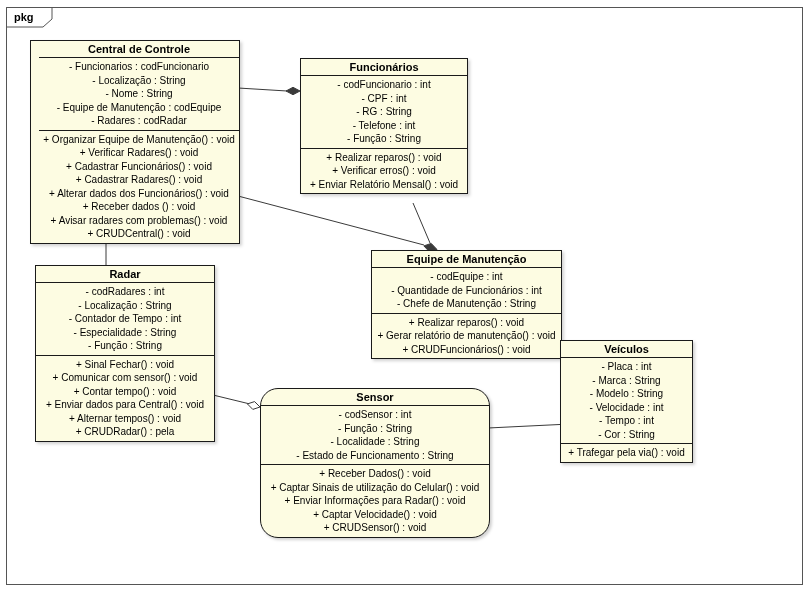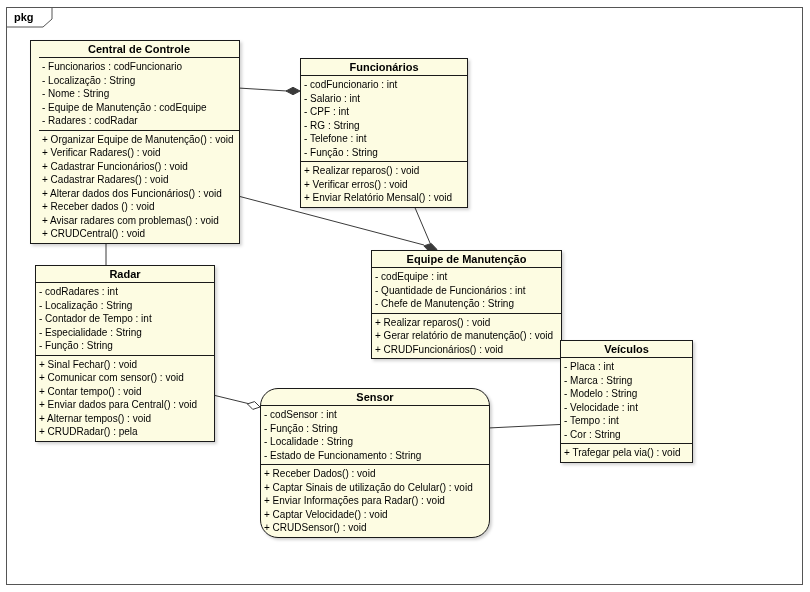--- a/index.html
+++ b/index.html
@@ -42,20 +42,21 @@
     overflow: hidden;
   }
   .uml-section { padding: 2px 3px; }
   .uml-attrs   { border-bottom: 1px solid var(--class-border, #1a1a1a); }
   .uml-member {
     font-size: 10px;
     line-height: 13.5px;
     color: #000;
     white-space: nowrap;
     overflow: hidden;
+    text-align: center;
   }
 </style>
 </head>
 <body>
 
 <div id="canvas">
 
   <svg class="overlay" width="810" height="592" viewBox="0 0 810 592">
 
     <rect x="6.5" y="7.5" width="796" height="577" class="frame"></rect>
@@ -97,21 +98,20 @@
         <div class="uml-member">+ Receber dados () : void</div>
         <div class="uml-member">+ Avisar radares com problemas() : void</div>
         <div class="uml-member">+ CRUDCentral() : void</div>
       </div>
   </div>
 
   <div class="uml-class" style="left:300px; top:58px; width:168px;">
     <div class="uml-title">Funcionários</div>
     <div class="uml-section uml-attrs">
         <div class="uml-member">- codFuncionario : int</div>
-        <div class="uml-member">- Salario : int</div>
         <div class="uml-member">- CPF : int</div>
         <div class="uml-member">- RG : String</div>
         <div class="uml-member">- Telefone : int</div>
         <div class="uml-member">- Função : String</div>
       </div>
     <div class="uml-section uml-methods">
         <div class="uml-member">+ Realizar reparos() : void</div>
         <div class="uml-member">+ Verificar erros() : void</div>
         <div class="uml-member">+ Enviar Relatório Mensal() : void</div>
       </div>

